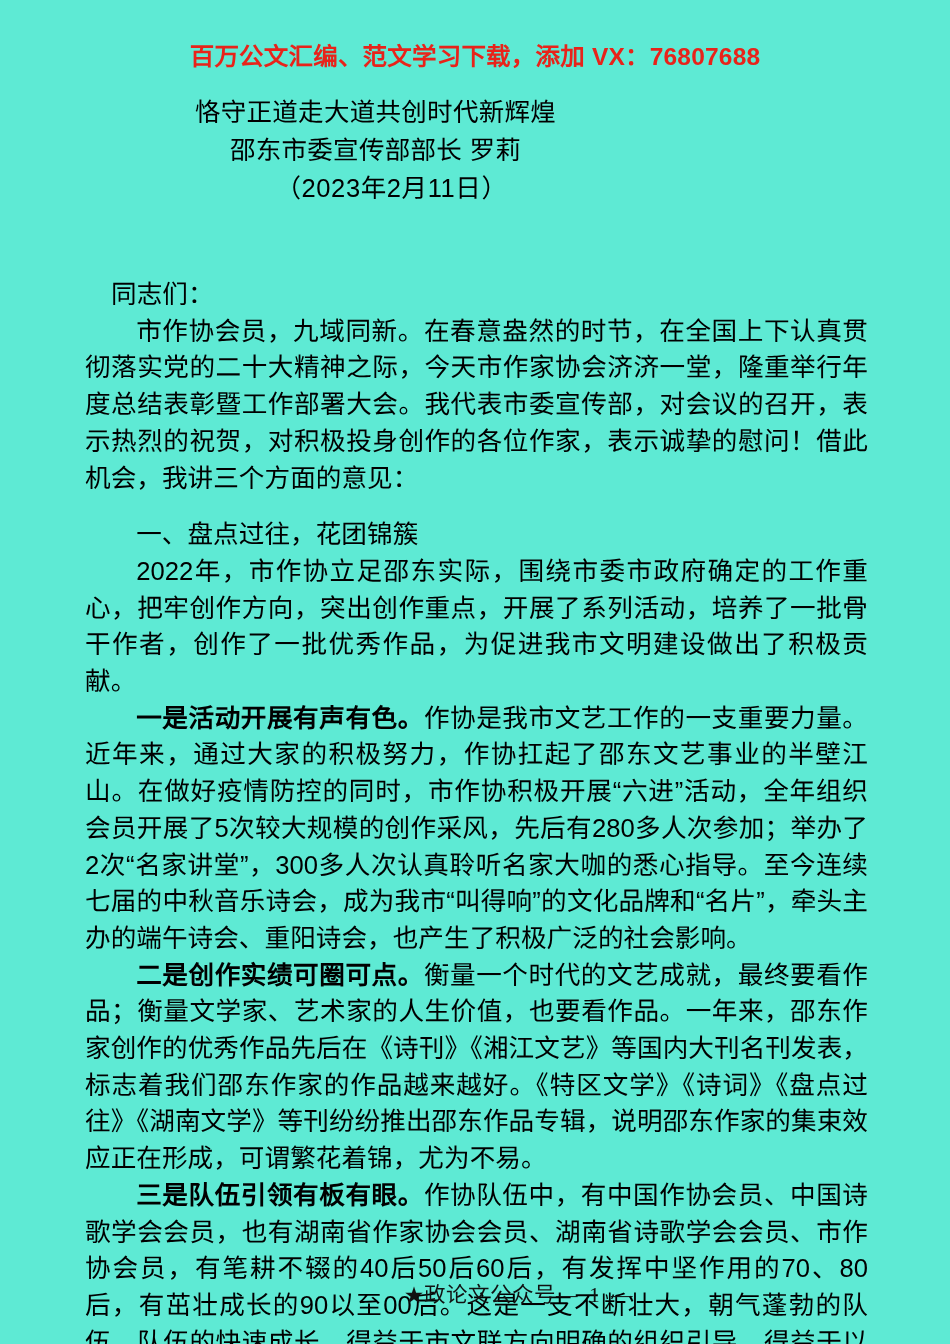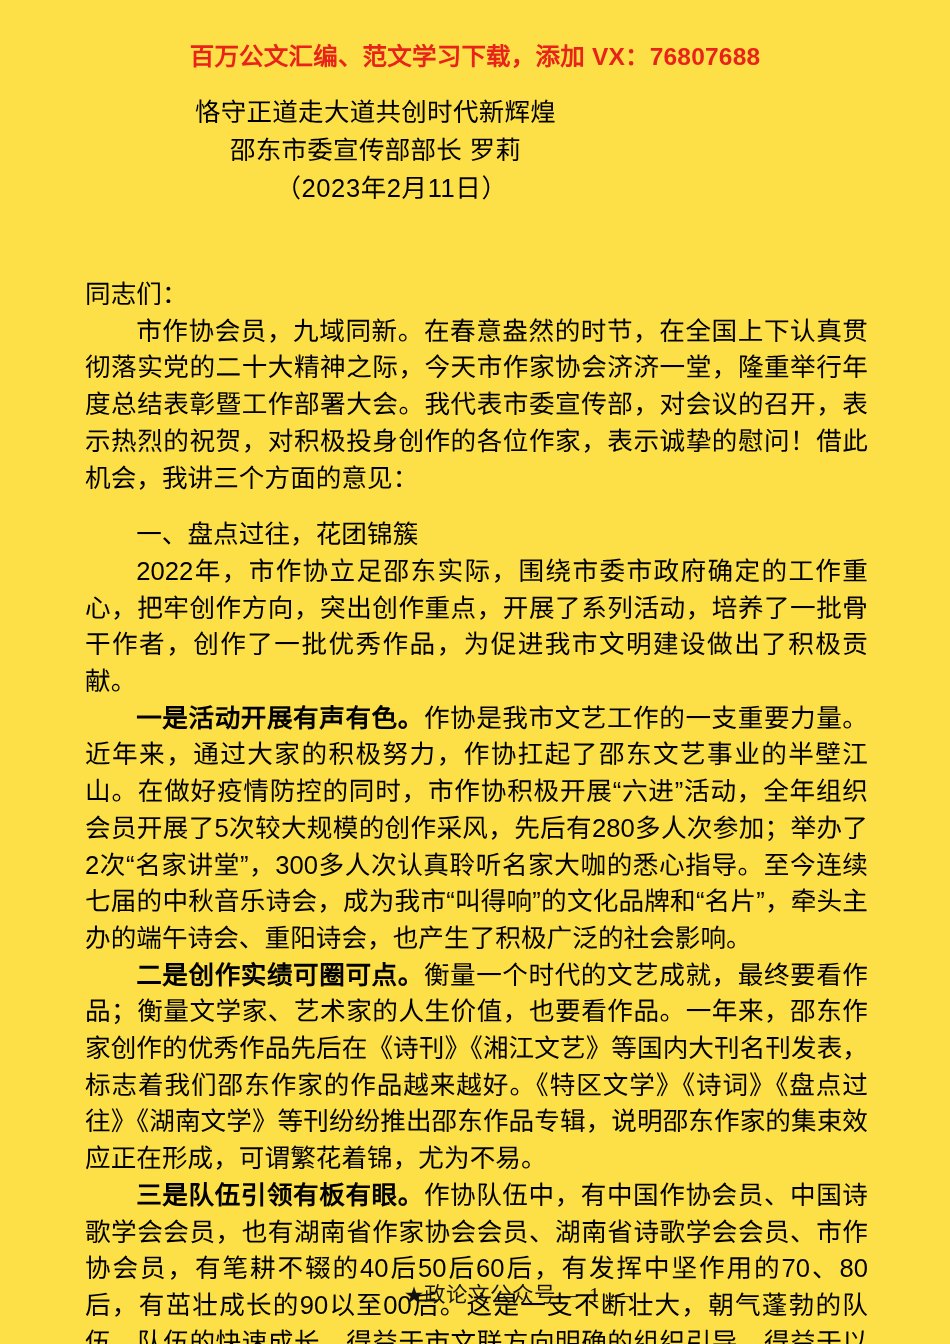--- a/index.html
+++ b/index.html
@@ -12,21 +12,21 @@
     font-family: "Liberation Sans", "DejaVu Sans", sans-serif;
     color: #000000;
     -webkit-font-smoothing: antialiased;
   }
 
   .page {
     position: relative;
     width: 950px;
     height: 1344px;
     margin: 0 auto;
-    background: #fde047;
+    background: #5eead4;
     overflow: hidden;
     box-sizing: border-box;
   }
 
   
   .promo-banner {
     position: absolute;
     top: 41px;
     left: 0;
     width: 950px;
@@ -81,20 +81,21 @@
     text-align-last: left;
   }
   .para.indent {
     text-indent: 2em;
   }
   .para .lead {
     font-weight: 700;
   }
   .para.salutation {
     text-indent: 0;
+    margin-left: 26px;
   }
   .para.section-head {
     text-indent: 2em;
     text-align-last: left;
     white-space: nowrap;
     margin-top: 20px;
   }
 
   
   .footer {

